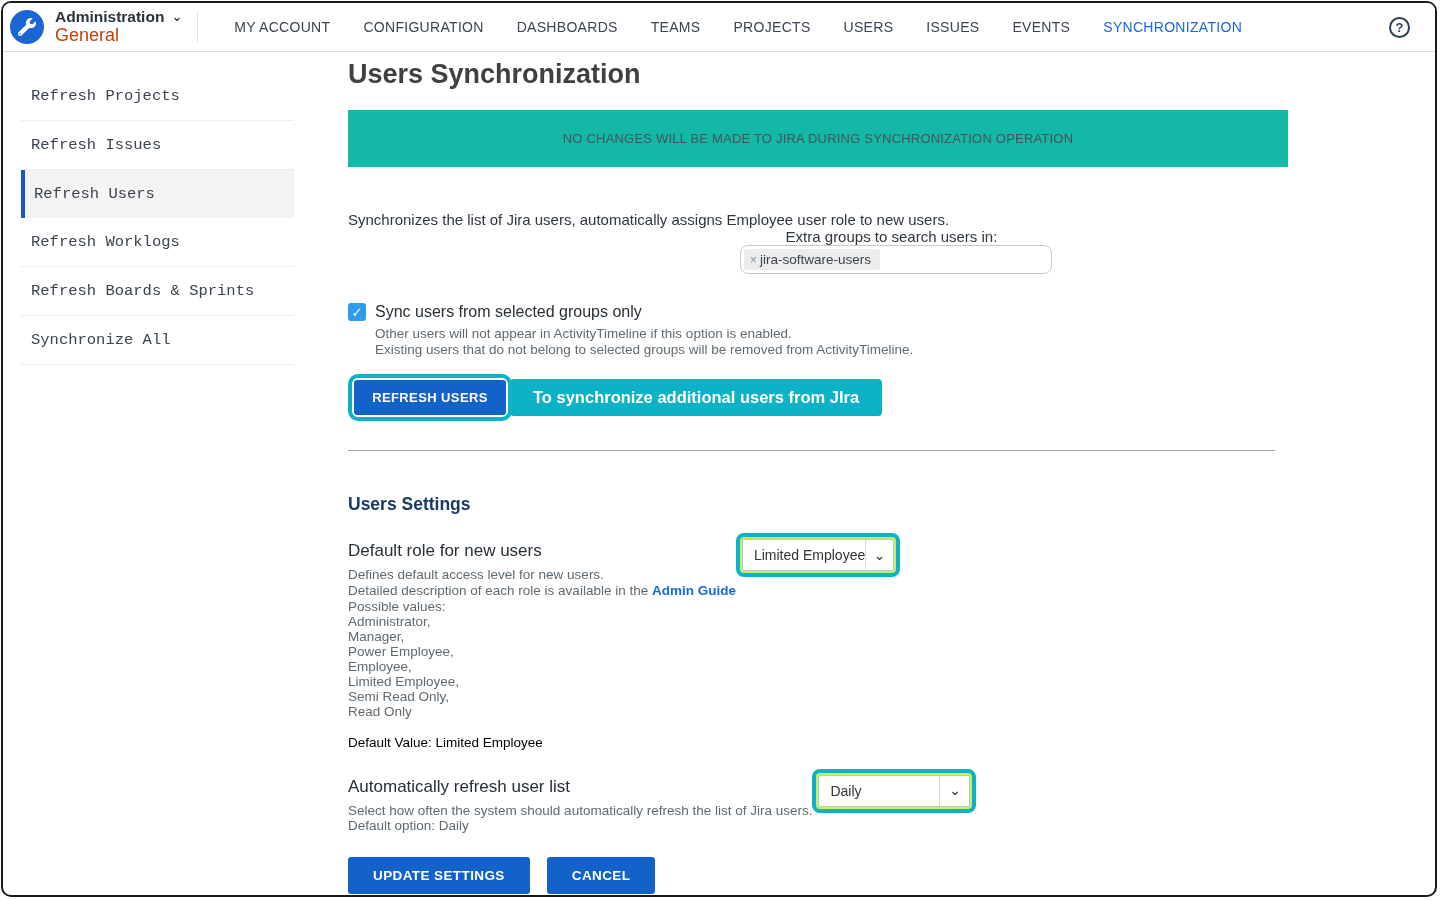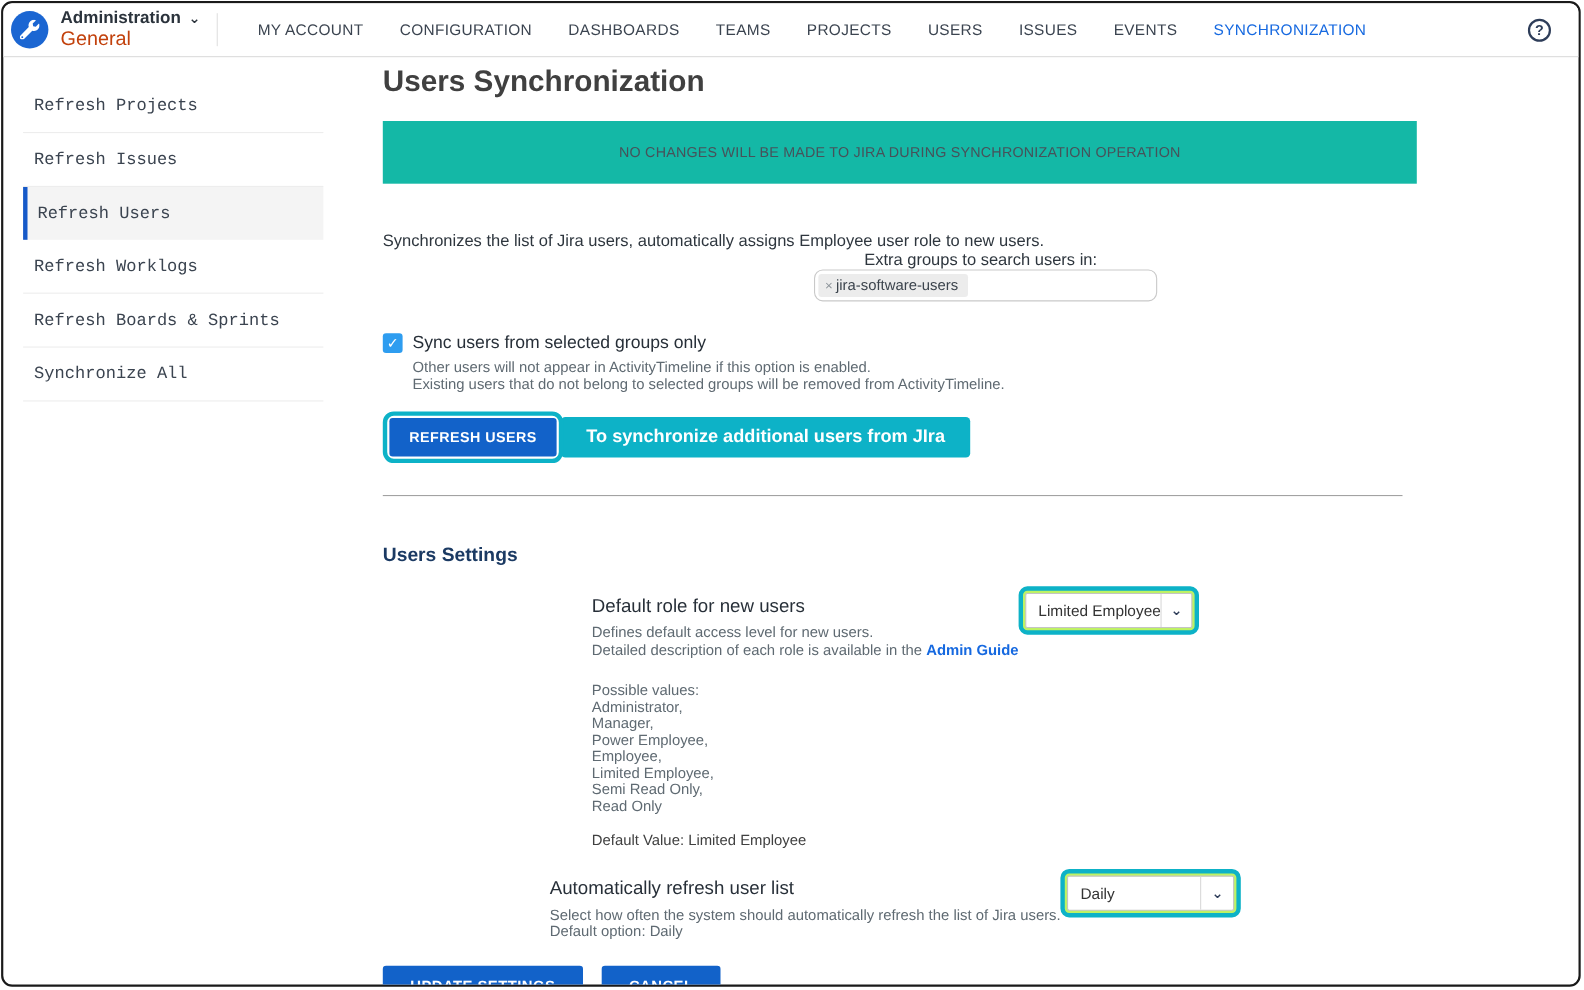--- a/index.html
+++ b/index.html
@@ -89,29 +89,29 @@
   }
   .callout {
     margin-left:-2px; background:#0db2c7; color:#fff; font-size:16.5px; font-weight:600;
     padding:9px 23px; border-radius:4px; white-space:nowrap;
   }
 
   .divider { margin-top:29px; width:927px; border:none; border-top:1px solid #a2a2a2; }
 
   .section-title { margin-top:43px; font-size:17.5px; font-weight:bold; color:#1b3a63; }
   .settings-block { width:932px; }
-  .setting-row { display:flex; justify-content:center; align-items:flex-start; }
+  .setting-row { display:flex; justify-content:flex-start; align-items:flex-start; }
   .setting-row.first { margin-top:26px; }
   .setting-row.second { margin-top:27px; }
   .setting-title { font-size:17px; color:#272f38; }
   .setting-desc { margin-top:6px; font-size:13.5px; color:#5f6a72; line-height:1.16; }
   .link { color:#1669e0; font-weight:600; text-decoration:none; cursor:pointer; }
-  .values-list { margin-top:21px; font-size:13.5px; color:#5f6a72; }
+  .values-list { font-size:13.5px; color:#5f6a72; }
   .values-list div { line-height:15px; }
-  .default-value { margin-top:16px; font-size:13.5px; color:#404040; }
+  .default-value { margin-top:16px; font-size:13.5px; color:#000000; }
 
   .dd-outline {
     border:4px solid #0db2c7; border-radius:8px; padding:2px; background:#bef264;
     margin-top:-8px;
   }
   .dropdown {
     width:152px; height:32px; border:1px solid #c4c4c4; border-radius:2px;
     display:flex; align-items:center; background:#fff; cursor:pointer;
   }
   .dd-value { flex:1; padding-left:11px; font-size:14px; color:#333; white-space:nowrap; }

